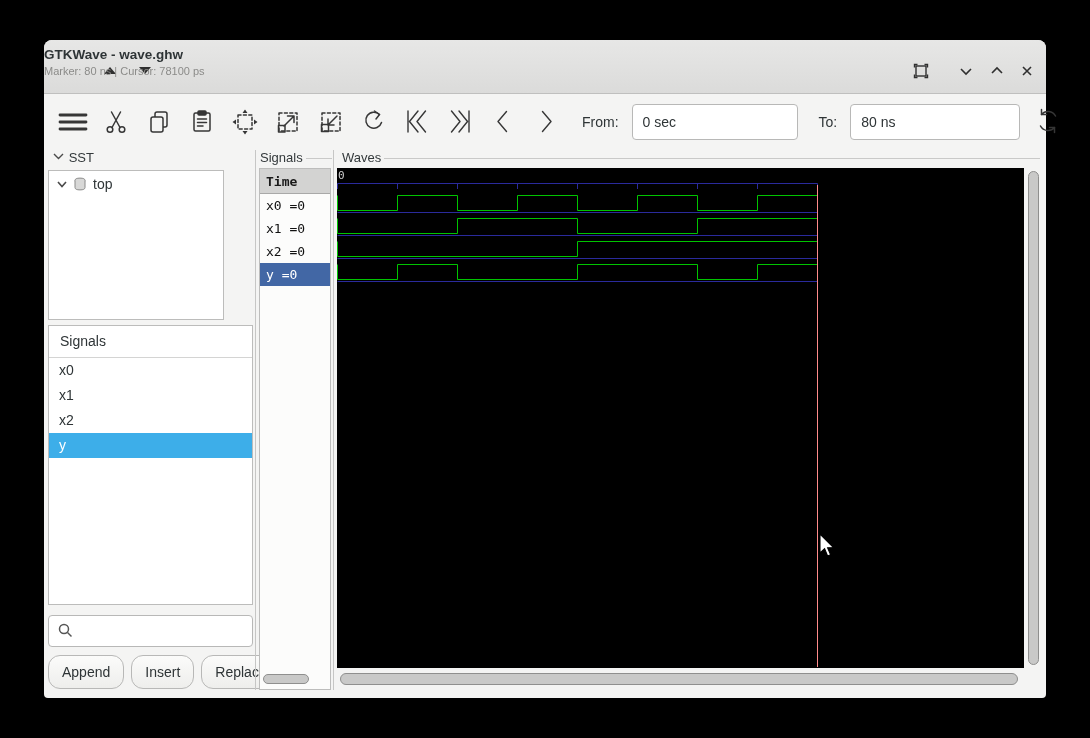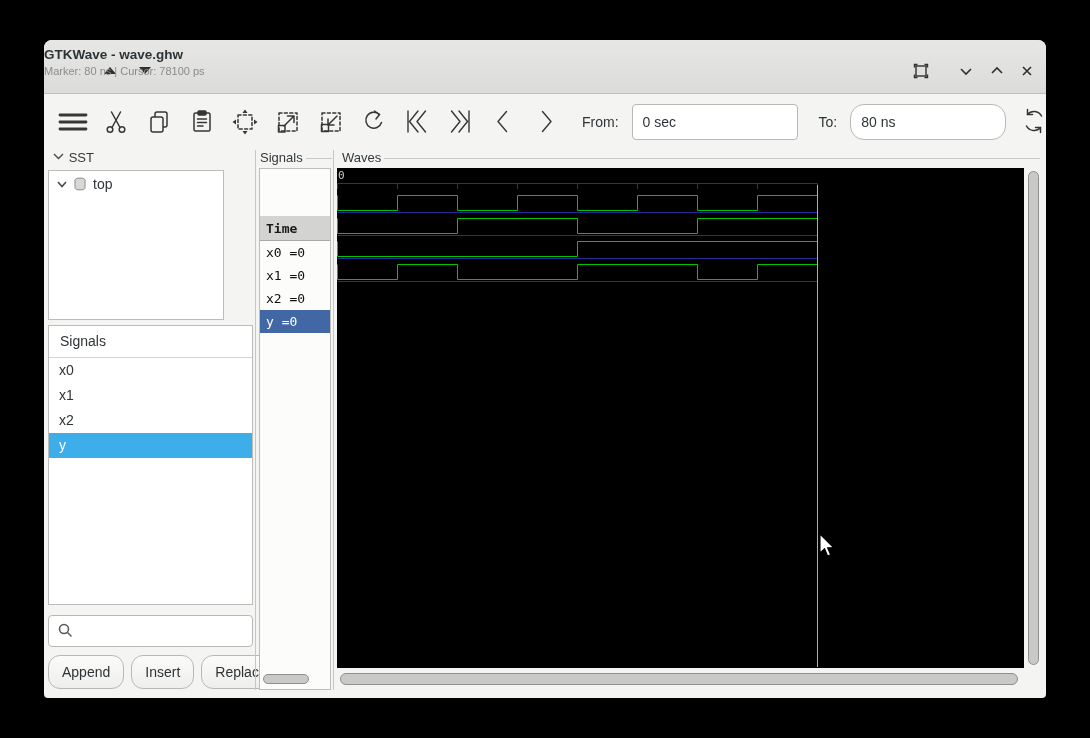--- a/index.html
+++ b/index.html
@@ -15,21 +15,21 @@
   .tri { width:0; height:0; border-left:6px solid transparent; border-right:6px solid transparent; }
   .tri.up { border-bottom:7px solid #2f2f2f; }
   .tri.down { border-top:7px solid #2f2f2f; }
 
   
   .toolbar { position:absolute; left:0; top:55px; width:100%; height:53px; display:flex; align-items:center; padding-left:14px; gap:13px; }
   .ticon { width:30px; height:28px; display:flex; align-items:center; justify-content:center; flex:0 0 auto; }
   .ticon svg { stroke:#363636; fill:none; stroke-width:1.5; stroke-linecap:round; stroke-linejoin:round; }
   .tb-label { font-size:14px; color:#2e3436; margin-left:8px; }
   .tb-input { width:166px; height:36px; border:1px solid #b8b8b7; border-radius:4px; background:#fff; font-size:14px; font-family:"Liberation Sans",sans-serif; color:#2e3436; padding:0 10px; outline:none; }
-  .tb-input.to { width:156px;border-radius:14px; }
+  .tb-input.to { width:170px; }
 
   
   .frame-label { position:absolute; top:110px; font-size:13px; color:#33393b; background:#f4f4f3; padding:0 2px; z-index:3; }
   .frame-line { position:absolute; top:118px; height:1px; background:#c9c9c8; z-index:2; }
 
   
   .panel { position:absolute; background:#fff; border:1px solid #bcbcbb; }
   .tree-panel { left:4px; top:130px; width:176px; height:150px; }
   .tree-row { height:26px; display:flex; align-items:center; font-size:14px; white-space:nowrap; overflow:hidden; }
   .tree-row.selected { background:#3daee9; color:#fff; }
@@ -47,21 +47,21 @@
   .search-input { width:100%; height:100%; border:1px solid #b8b8b7; border-radius:4px; background:#fff; padding:0 8px 0 30px; font-size:14px; outline:none; }
   .search-icon { position:absolute; left:9px; top:7px; }
 
   .btnrow { position:absolute; left:4px; top:615px; width:205px; display:flex; gap:7px; }
   .gbtn { height:34px; padding:0 13px; background:linear-gradient(#fbfbfa,#eeeeec); border:1px solid #b8b8b7; border-radius:12px; font-size:14px; font-family:"Liberation Sans",sans-serif; color:#2e3436; }
 
   .vsep { position:absolute; top:110px; bottom:8px; width:1px; background:#c6c6c5; }
 
   
   .values-panel { left:215px; top:128px; width:72px; height:522px; background:#fcfcfb; border:1px solid #bdbdbc; font-family:"DejaVu Sans Mono", monospace; font-size:13px; }
-  .time-header { height:25px; line-height:25px; background:#d3d3d2; border-bottom:1px solid #a9a9a8; padding-left:6px; font-weight:bold; color:#1a1a1a;margin-top:47px; }
+  .time-header { height:25px; line-height:25px; background:#d3d3d2; border-bottom:1px solid #a9a9a8; padding-left:6px; font-weight:bold; color:#1a1a1a; }
   .valrow { height:23px; line-height:23px; padding-left:6px; color:#111; white-space:nowrap; }
   .valrow.selected { background:#4267a5; color:#fff; }
   .mid-hscroll { position:absolute; left:219px; top:634px; width:64px; height:12px; }
   .mid-hscroll .thumb { width:46px; height:10px; background:#c9c9c8; border:1px solid #8f8f8e; border-radius:6px; }
 
   
   .wave-canvas { position:absolute; left:293px; top:128px; width:687px; height:500px; background:#000; }
   .wave-vscroll { position:absolute; left:983px; top:128px; width:13px; height:500px; }
   .wave-vscroll .thumb { width:11px; height:494px; margin:3px auto 0; background:#c9c9c8; border:1px solid #8f8f8e; border-radius:6px; }
   .wave-hscroll { position:absolute; left:296px; top:632px; width:684px; height:14px; }

